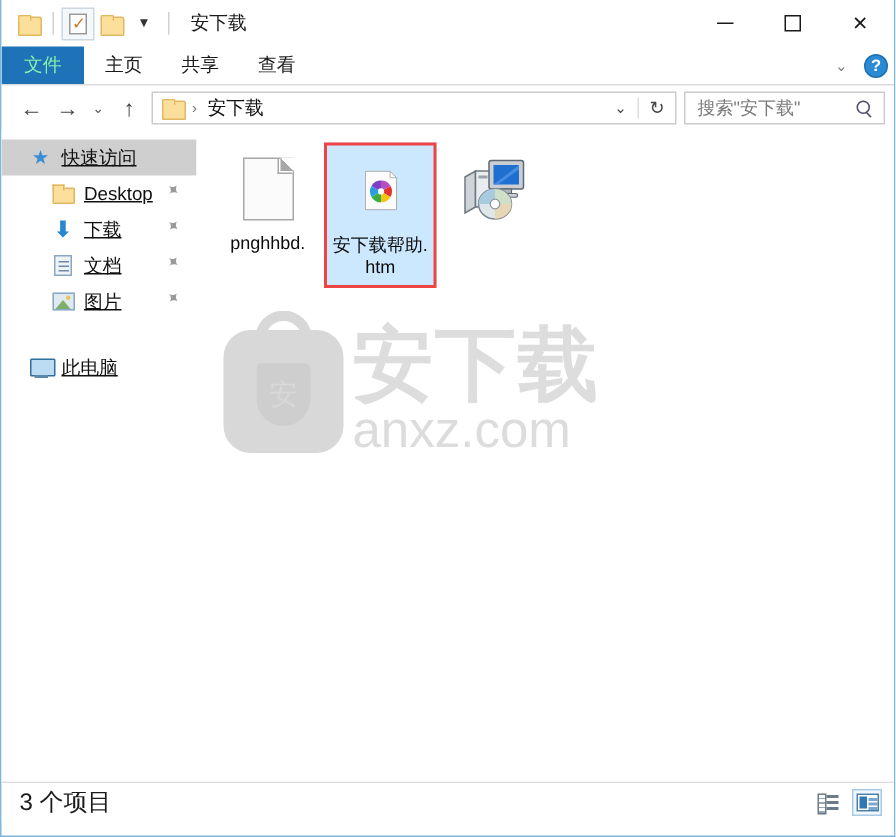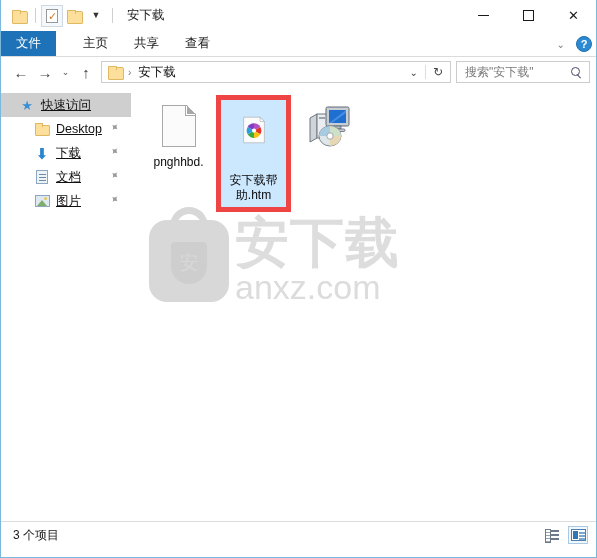--- a/index.html
+++ b/index.html
@@ -96,23 +96,23 @@
   }
   .tab {
     display: flex; align-items: center; justify-content: center;
     padding: 0 13px;
     font-size: 12.5px;
     color: #1a1a1a;
     white-space: nowrap;
   }
   .tab.file {
     background: #1e72b8;
-    color: #ffffff;
+    color: #86efac;
     padding: 4px 15px;
-    margin-right: 14px;
+    margin-right: 1px;
   }
   .ribbon-right {
     position: absolute; right: 4px; top: 0;
     height: 26px; display: flex; align-items: center; gap: 7px;
   }
   .ribbon-chev { font-size: 10px; color: #7a7a7a; padding: 0 4px; }
   .help-ico {
     width: 16px; height: 16px; border-radius: 50%;
     background: #2b8ad4;
     color: #fff; font-size: 11px; font-weight: bold;
@@ -294,22 +294,21 @@
     z-index: 2;
   }
   .file-item {
     width: 75px;
     padding: 6px 2px 5px 2px;
     display: flex; flex-direction: column; align-items: center;
     border: 1px solid transparent;
   }
   .file-item.selected {
     background: #cce8ff;
-    border: 5px solid #ef4444;
-    gap: 14px;
+    border: 2px solid #ef4444;
   }
   .file-icon-wrap {
     width: 48px; height: 48px;
     display: flex; align-items: center; justify-content: center;
     margin-bottom: 5px;
     position: relative;
   }
   .file-label {
     font-size: 12px; line-height: 14.5px;
     color: #0b0b0b; text-align: center;
@@ -345,21 +344,21 @@
 
   
   .statusbar {
     height: 27px;
     border-top: 1px solid #dcdcdc;
     background: #ffffff;
     display: flex; align-items: center;
     padding: 0 8px 0 12px;
     justify-content: space-between;
   }
-  .status-text { font-size: 12px; color: #1a1a1a; }
+  .status-text { font-size: 16px; color: #1a1a1a; }
   .view-btns { display: flex; align-items: center; gap: 6px; }
   .view-btn {
     width: 20px; height: 18px;
     display: flex; align-items: center; justify-content: center;
     border: 1px solid transparent;
   }
   .view-btn.active { border: 1px solid #a9c9e4; background: #f0f7fd; }
 
   .details-glyph { width: 14px; height: 12px; position: relative; }
   .details-glyph:before {
@@ -540,20 +539,26 @@
           </span>
         <span class="nav-label">图片</span>
         <span class="pin">✦</span>
       </div>
 
       <div class="nav-gap"></div>
 
 
       <div class="nav-gap"></div>
 
+      <div class="nav-item">
+        <span class="nav-ico">
+            <span class="ico-pc"></span>
+          </span>
+        <span class="nav-label">此电脑</span>
+      </div>
 
       <div class="nav-gap"></div>
 
     </div>
 
     <div class="content">
 
       <div class="files">
 
         <div class="file-item">

